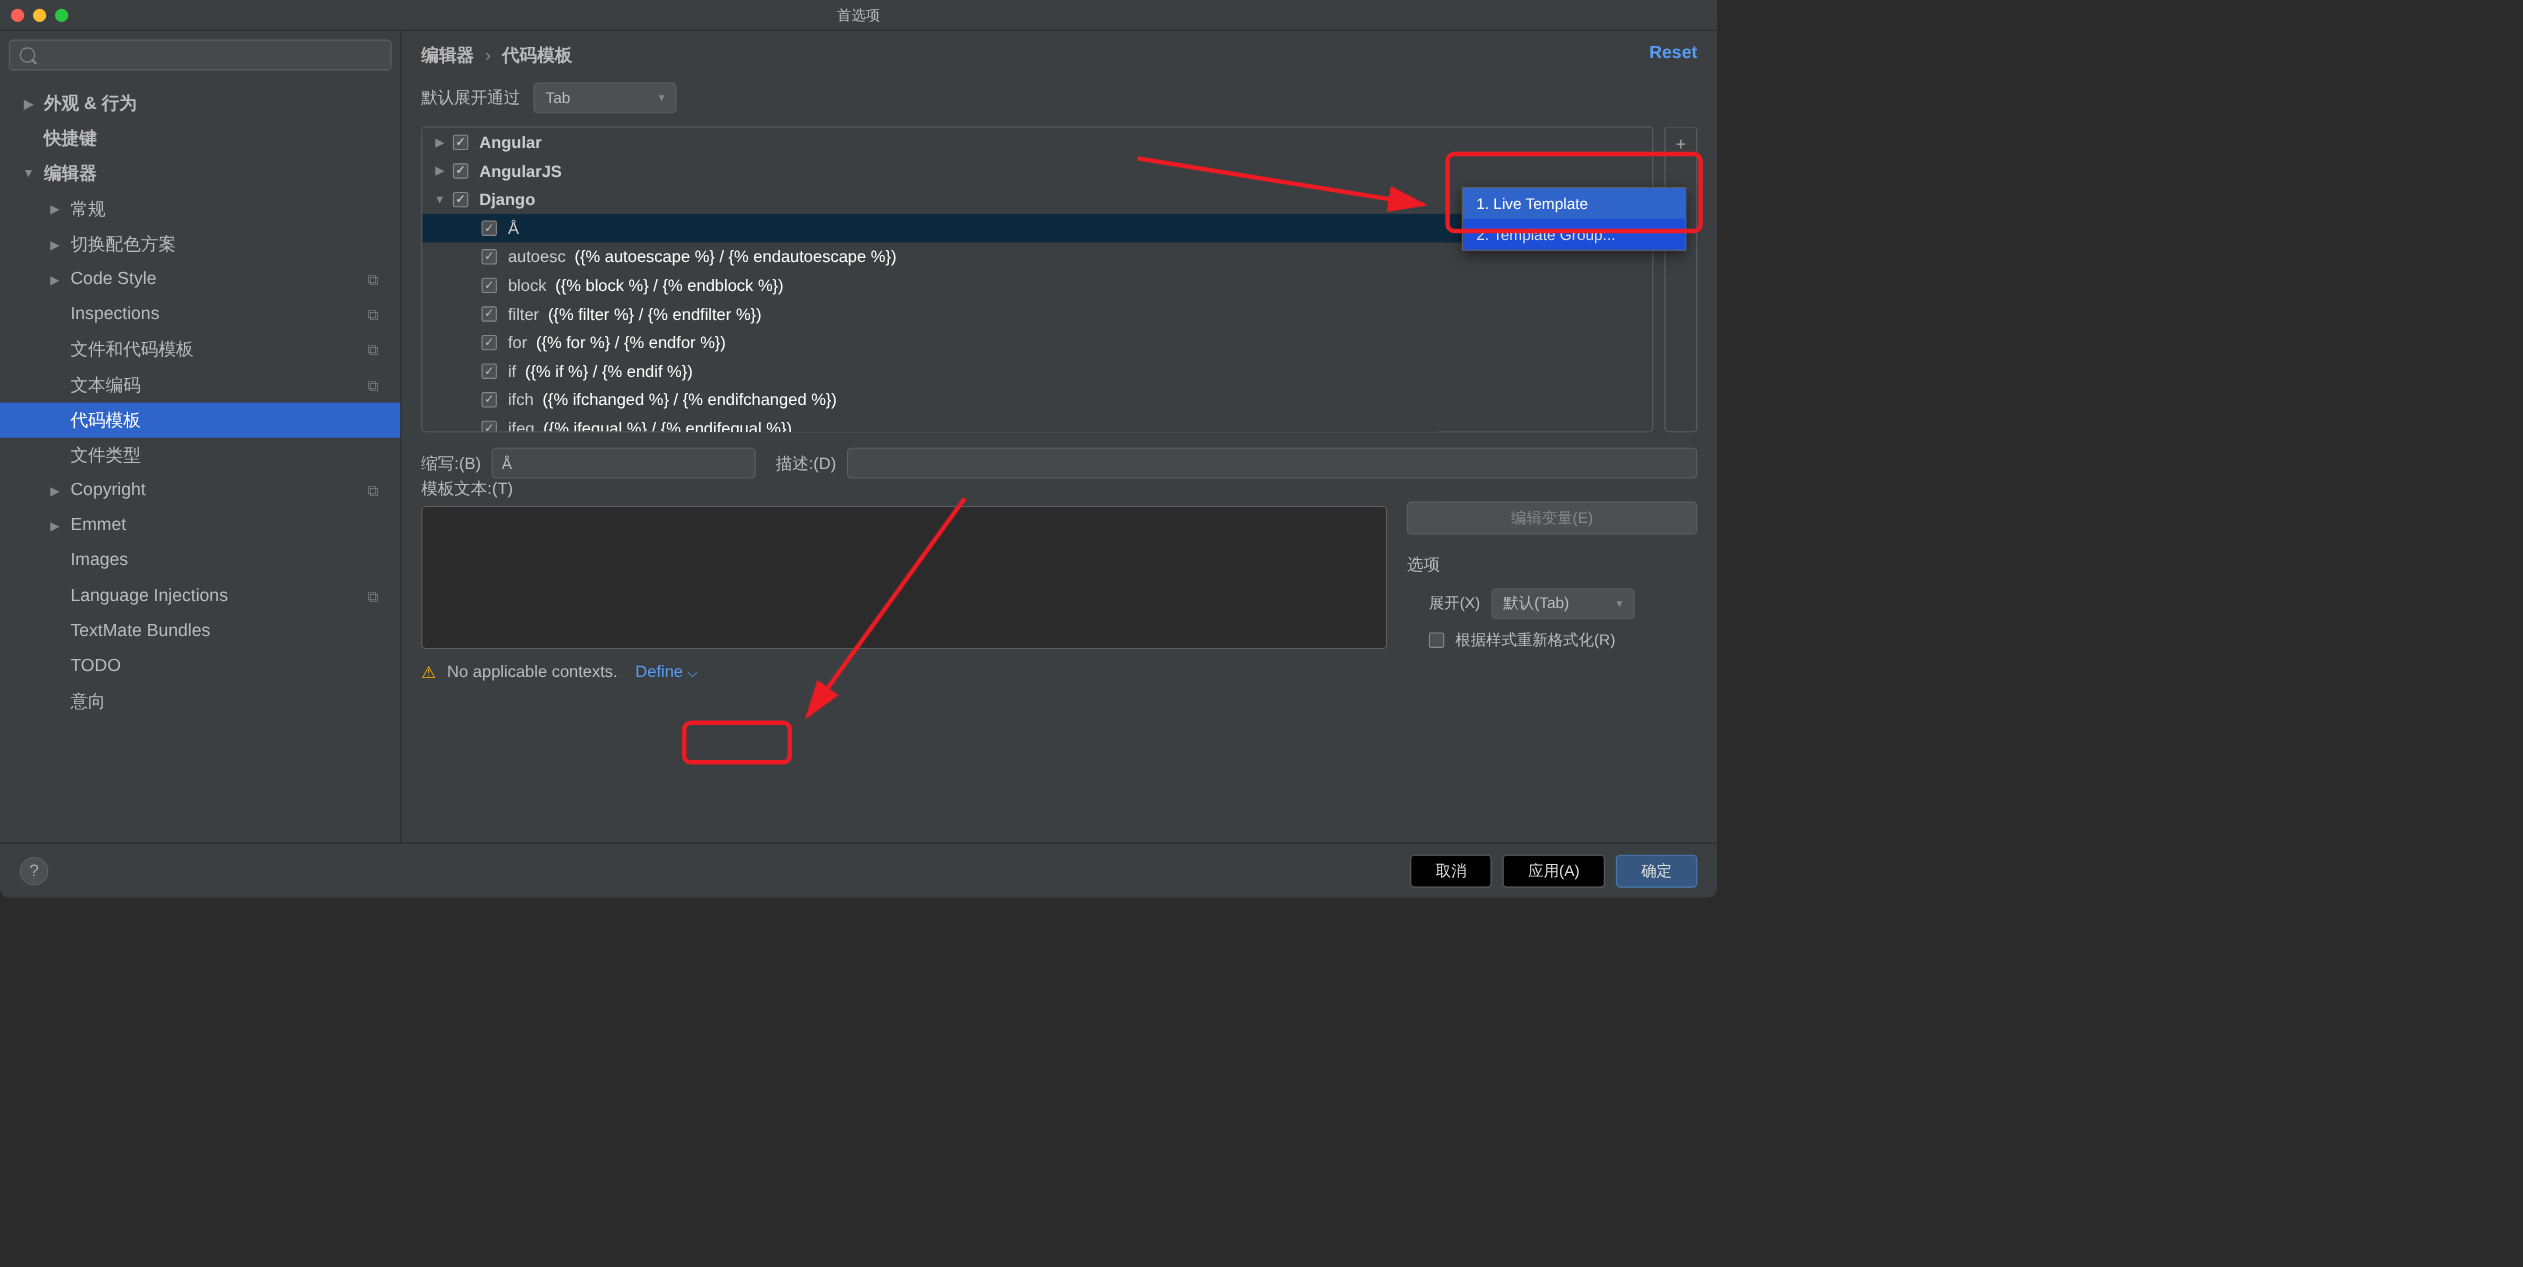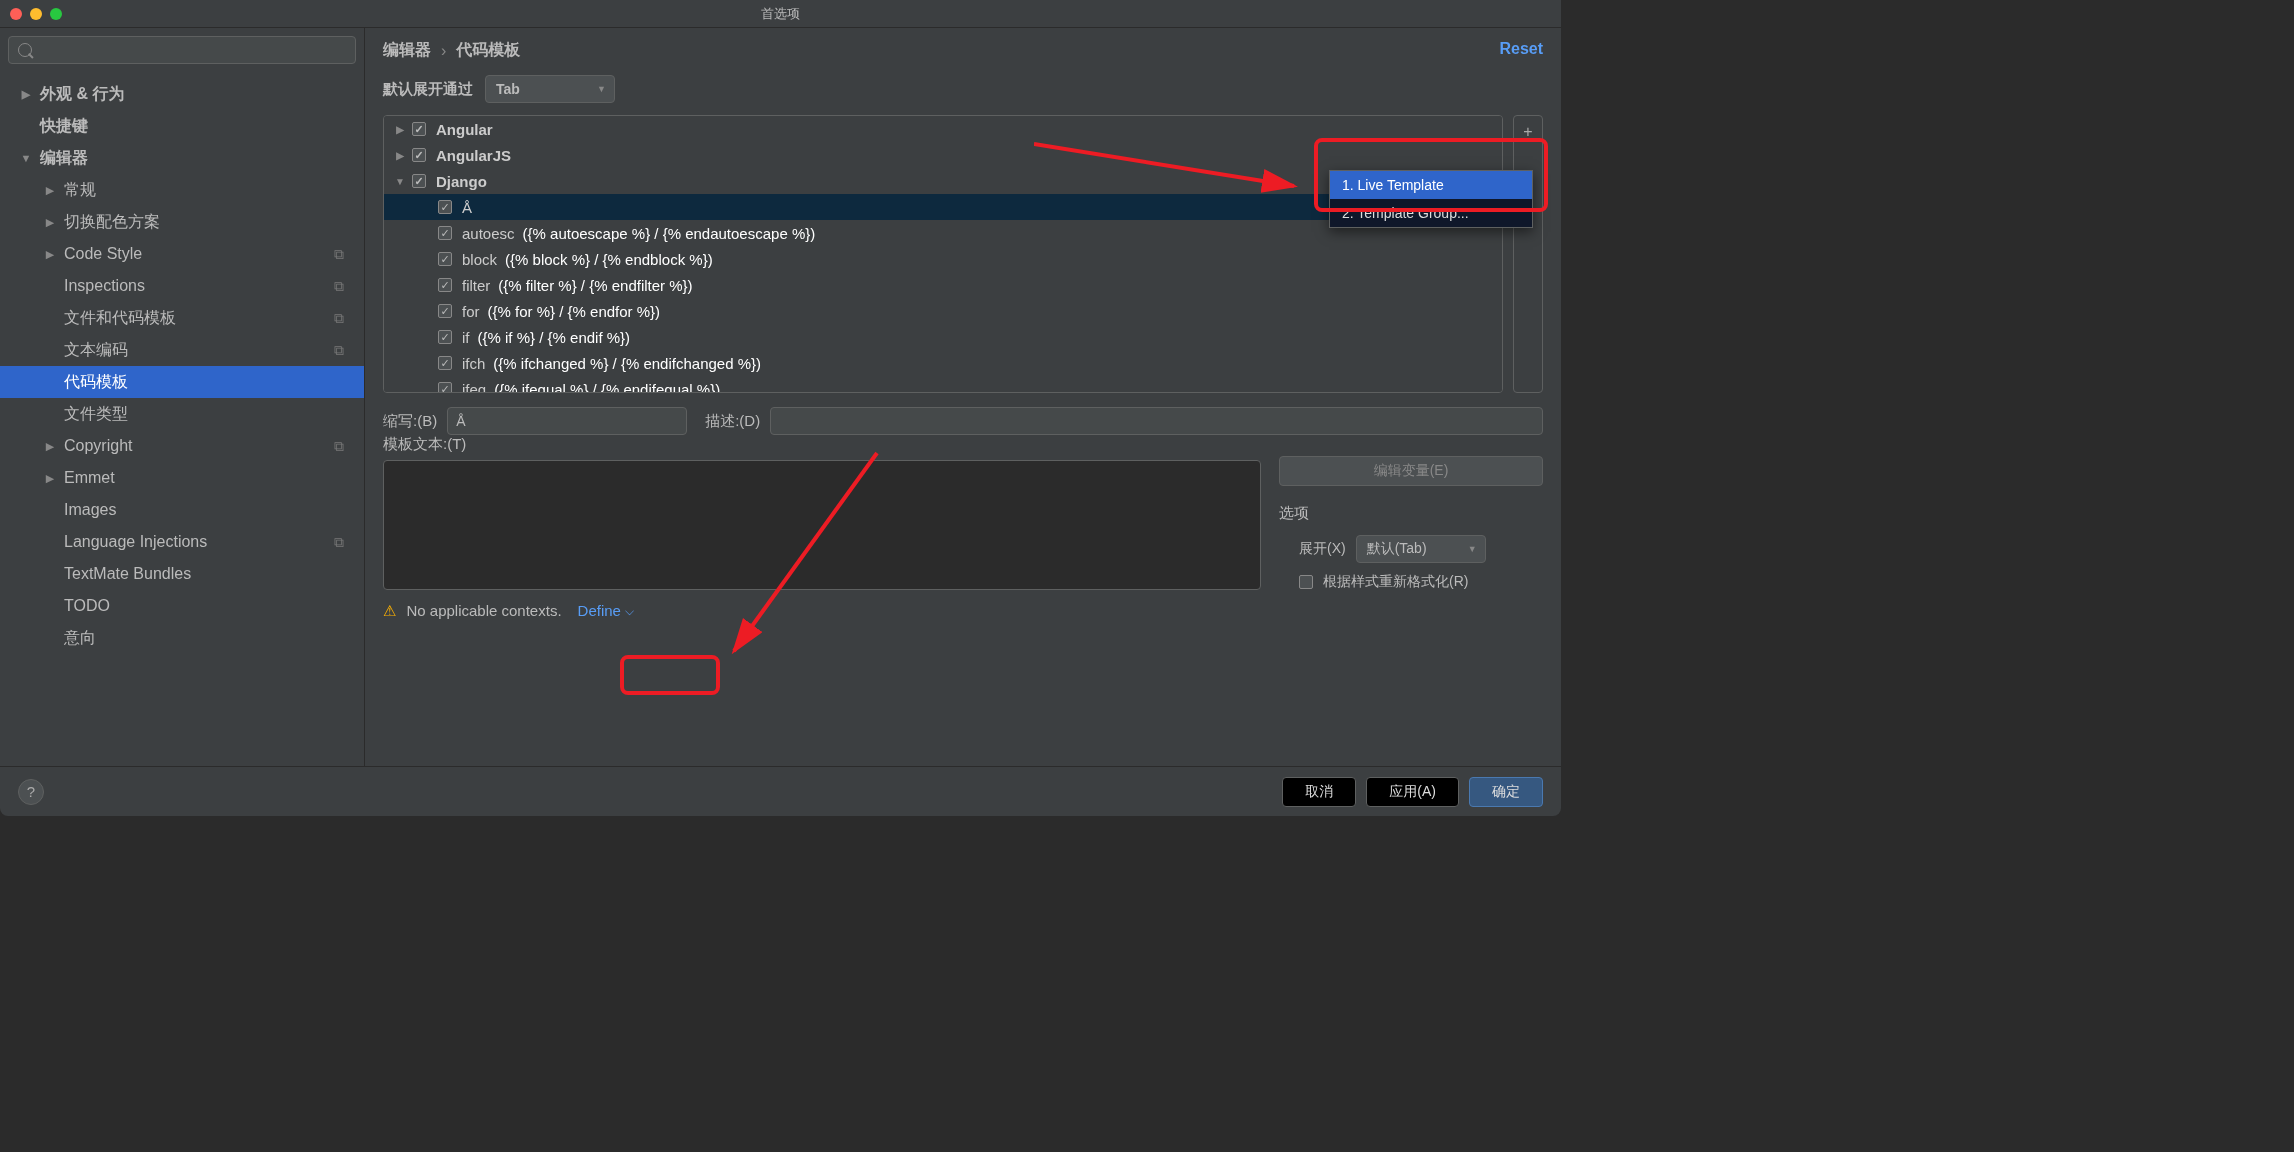--- a/index.html
+++ b/index.html
@@ -25,38 +25,38 @@
 .tree-item.selected { background: #2f65ca; color: #fff; }
 .tree-item .arrow { width: 16px; display: inline-flex; justify-content: center; margin-right: 6px; color: #888; font-size: 11px; }
 .tree-item .arrow.down::before { content: "▼"; }
 .tree-item .arrow.right::before { content: "▶"; }
 .tree-item .arrow.none::before { content: ""; }
 .tree-item .copy-icon { position: absolute; right: 20px; color: #777; font-size: 14px; }
 .main { flex: 1; display: flex; flex-direction: column; padding: 12px 18px 0 18px; position: relative; }
 .breadcrumb { display: flex; align-items: center; color: #bbbbbb; font-size: 16px; font-weight: 600; margin-bottom: 14px; }
 .breadcrumb .sep { color: #888; margin: 0 10px; font-weight: normal; }
 .reset { position: absolute; right: 18px; top: 12px; color: #589df6; font-size: 16px; font-weight: 600; cursor: pointer; }
-.default-expand { display: flex; align-items: center; gap: 12px; color: #bbbbbb; font-size: 15px; margin-bottom: 12px; font-weight: bold; }
+.default-expand { display: flex; align-items: center; gap: 12px; color: #bbbbbb; font-size: 15px; margin-bottom: 12px; }
 .combo { display: inline-flex; align-items: center; height: 28px; background: #4c5052; border: 1px solid #5e6060; border-radius: 4px; padding: 0 26px 0 10px; color: #bbb; font-size: 14px; min-width: 130px; position: relative; }
 .combo::after { content: "▼"; position: absolute; right: 8px; font-size: 9px; color: #888; }
 .template-area { display: flex; gap: 10px; flex: 1; min-height: 0; }
 .template-list { flex: 1; background: #3c3f41; border: 1px solid #5e6060; border-radius: 4px; overflow: auto; font-size: 15px; }
 .template-group { display: flex; align-items: center; height: 26px; padding-left: 8px; color: #bbbbbb; font-weight: 600; }
 .template-item { display: flex; align-items: center; height: 26px; padding-left: 54px; color: #bbbbbb; }
 .template-item.selected { background: #0d293e; }
 .tpl-arrow { width: 16px; display: inline-flex; justify-content: center; color: #888; font-size: 10px; margin-right: 4px; }
 .tpl-arrow.right::before { content: "▶"; }
 .tpl-arrow.down::before { content: "▼"; }
 .tpl-check { width: 14px; height: 14px; border: 1px solid #888; border-radius: 2px; margin-right: 10px; display: inline-flex; align-items: center; justify-content: center; background: #4c5052; }
 .tpl-check.checked::before { content: "✓"; color: #bbb; font-size: 11px; line-height: 1; }
 .tpl-name { margin-right: 8px; color: #cccccc; }
 .tpl-desc { color: #ffffff; }
 .template-toolbar { width: 30px; background: #3c3f41; border: 1px solid #5e6060; border-radius: 4px; display: flex; flex-direction: column; align-items: center; padding-top: 4px; }
 .tb-btn { width: 24px; height: 24px; display: flex; align-items: center; justify-content: center; color: #aaa; cursor: pointer; font-size: 16px; }
-.popup { position: absolute; left: 1329px; top: 170px; width: 204px; background: #0f172a; border: 1px solid #5e6060; box-shadow: 0 4px 12px rgba(0,0,0,0.5); z-index: 100; }
+.popup { position: absolute; left: 1329px; top: 170px; width: 204px; background: #1d4ed8; border: 1px solid #5e6060; box-shadow: 0 4px 12px rgba(0,0,0,0.5); z-index: 100; }
 .popup-item { height: 28px; display: flex; align-items: center; padding: 0 12px; color: #ddd; font-size: 14px; cursor: pointer; }
 .popup-item.hover { background: #2f65ca; color: #fff; }
 .red-box-popup { position: absolute; left: 1314px; top: 138px; width: 234px; height: 74px; border: 4px solid #ed1c24; border-radius: 8px; z-index: 101; pointer-events: none; }
 .red-arrow1 { position: absolute; left: 1034px; top: 136px; z-index: 102; pointer-events: none; }
 .form-area { padding-top: 14px; }
 .form-row { display: flex; align-items: center; gap: 10px; }
 .form-label { color: #bbbbbb; font-size: 15px; }
 .text-input { height: 28px; background: #45494a; border: 1px solid #5e6060; border-radius: 4px; padding: 0 8px; color: #bbb; font-size: 14px; }
 .editor-row { display: flex; gap: 18px; align-items: center; }
 .editor { flex: 1; }

